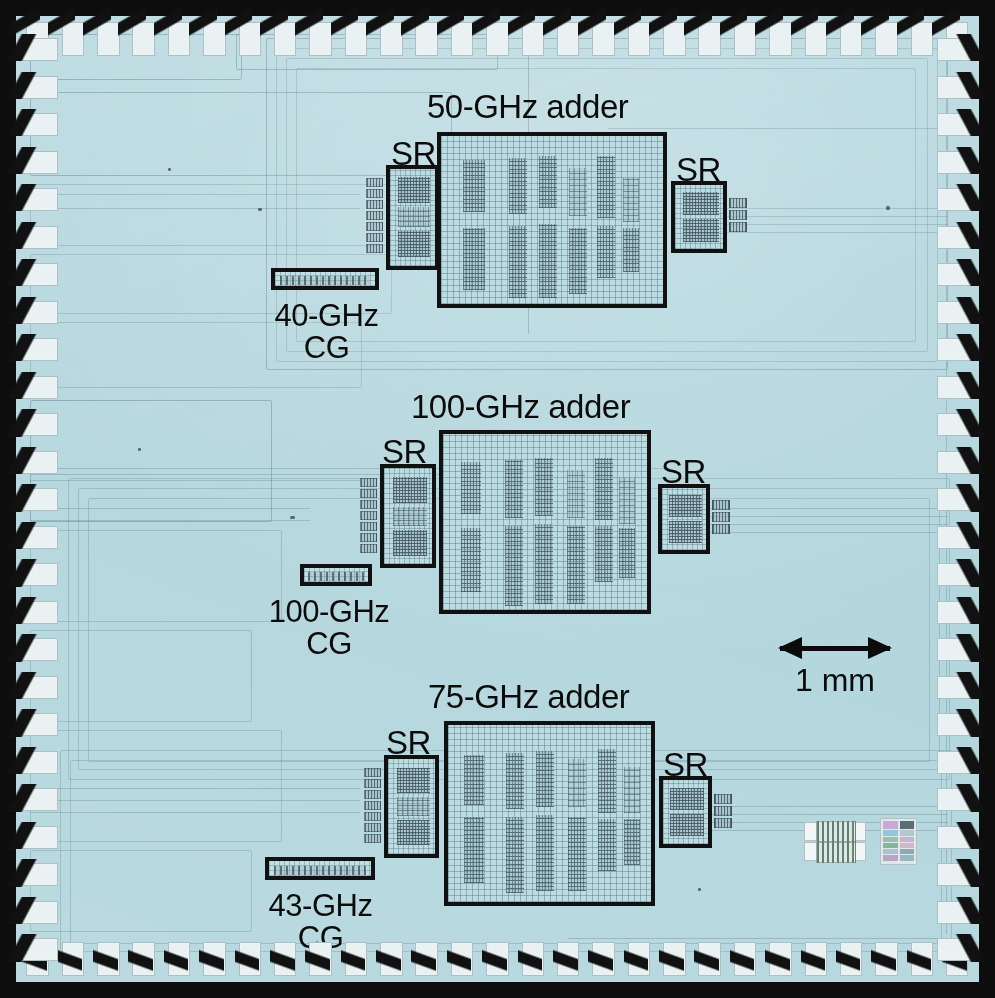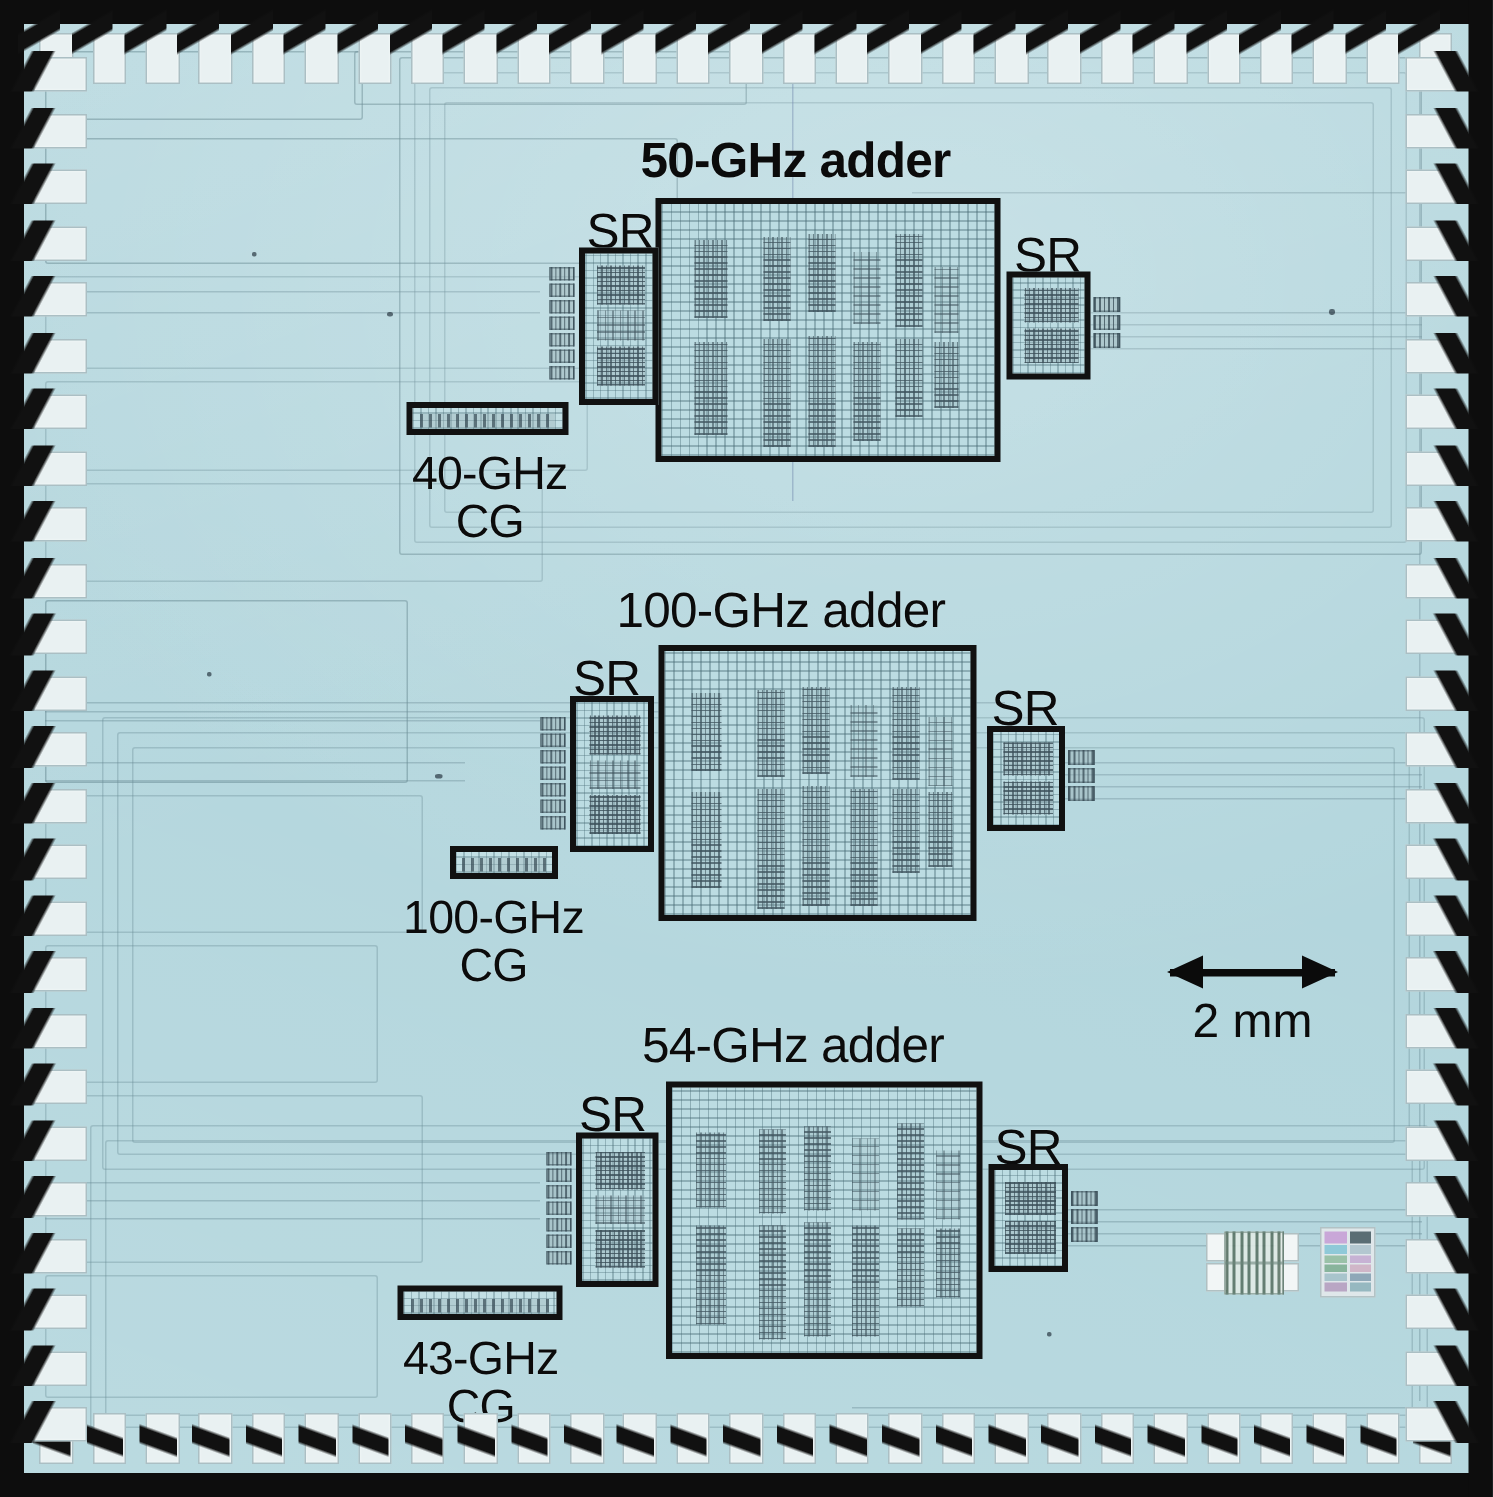--- a/index.html
+++ b/index.html
@@ -231,21 +231,21 @@
       <div class="hline" style="left:22px;top:512px;width:280px;"></div>
       <div class="hline" style="left:22px;top:780px;width:330px;"></div>
       <div class="hline" style="left:22px;top:792px;width:330px;"></div>
       <div class="hline" style="left:22px;top:804px;width:330px;"></div>
     </div>
 
     <div id="die-sheen"></div>
 
     <div>
 
-      <div class="label lbl-adder" style="left:419px;top:82px;font-weight:bold;">50-GHz adder</div>
+      <div class="label lbl-adder" style="left:419px;top:82px;">50-GHz adder</div>
 
       <div class="blk adder" style="left:429px;top:124px;width:230px;height:176px;">
         <div class="cluster" style="left:22px;top:24px;width:22px;height:52px;"></div>
         <div class="cluster" style="left:22px;top:92px;width:22px;height:62px;"></div>
         <div class="cluster" style="left:68px;top:22px;width:18px;height:56px;"></div>
         <div class="cluster" style="left:68px;top:90px;width:18px;height:72px;"></div>
         <div class="cluster" style="left:98px;top:20px;width:18px;height:52px;"></div>
         <div class="cluster" style="left:98px;top:88px;width:18px;height:74px;"></div>
         <div class="cluster sparse" style="left:128px;top:32px;width:18px;height:48px;"></div>
         <div class="cluster" style="left:128px;top:92px;width:18px;height:66px;"></div>
@@ -337,21 +337,21 @@
 
       <div class="blk cg" style="left:292px;top:556px;width:72px;height:22px;">
         <div class="cgstrip" style="left:4px;top:4px;right:4px;height:9px;"></div>
       </div>
       <div class="label lbl-cg" style="left:246px;top:588px;width:150px;">100-GHz
 CG</div>
     </div>
 
     <div>
 
-      <div class="label lbl-adder" style="left:420px;top:672px;">54-GHz adder</div>
+      <div class="label lbl-adder" style="left:420px;top:672px;">75-GHz adder</div>
 
       <div class="blk adder" style="left:436px;top:713px;width:211px;height:185px;">
         <div class="cluster" style="left:16px;top:30px;width:20px;height:50px;"></div>
         <div class="cluster" style="left:16px;top:92px;width:20px;height:66px;"></div>
         <div class="cluster" style="left:58px;top:28px;width:18px;height:56px;"></div>
         <div class="cluster" style="left:58px;top:92px;width:18px;height:76px;"></div>
         <div class="cluster" style="left:88px;top:26px;width:18px;height:56px;"></div>
         <div class="cluster" style="left:88px;top:90px;width:18px;height:76px;"></div>
         <div class="cluster sparse" style="left:120px;top:34px;width:18px;height:48px;"></div>
         <div class="cluster" style="left:120px;top:92px;width:18px;height:74px;"></div>
@@ -392,21 +392,21 @@
         <div class="cgstrip" style="left:5px;top:5px;right:5px;height:9px;"></div>
       </div>
       <div class="label lbl-cg" style="left:245px;top:882px;width:135px;">43-GHz
 CG</div>
     </div>
 
     <div id="scalebar" style="left:772px;top:638px;width:110px;height:60px;">
       <div class="bar"></div>
       <div class="ah left"></div>
       <div class="ah right"></div>
-      <div class="cap">2 mm</div>
+      <div class="cap">1 mm</div>
     </div>
 
     <div class="teststruct" style="left:796px;top:812px;width:62px;height:42px;">
       <div class="ts-pad" style="left:0px;top:2px;width:13px;height:17px;"></div>
       <div class="ts-pad" style="left:0px;top:22px;width:13px;height:17px;"></div>
       <div class="ts-pad" style="right:0px;top:2px;width:13px;height:17px;"></div>
       <div class="ts-pad" style="right:0px;top:22px;width:13px;height:17px;"></div>
       <div class="ts-striped" style="left:12px;top:1px;width:38px;height:19px;"></div>
       <div class="ts-striped" style="left:12px;top:22px;width:38px;height:19px;"></div>
     </div>

